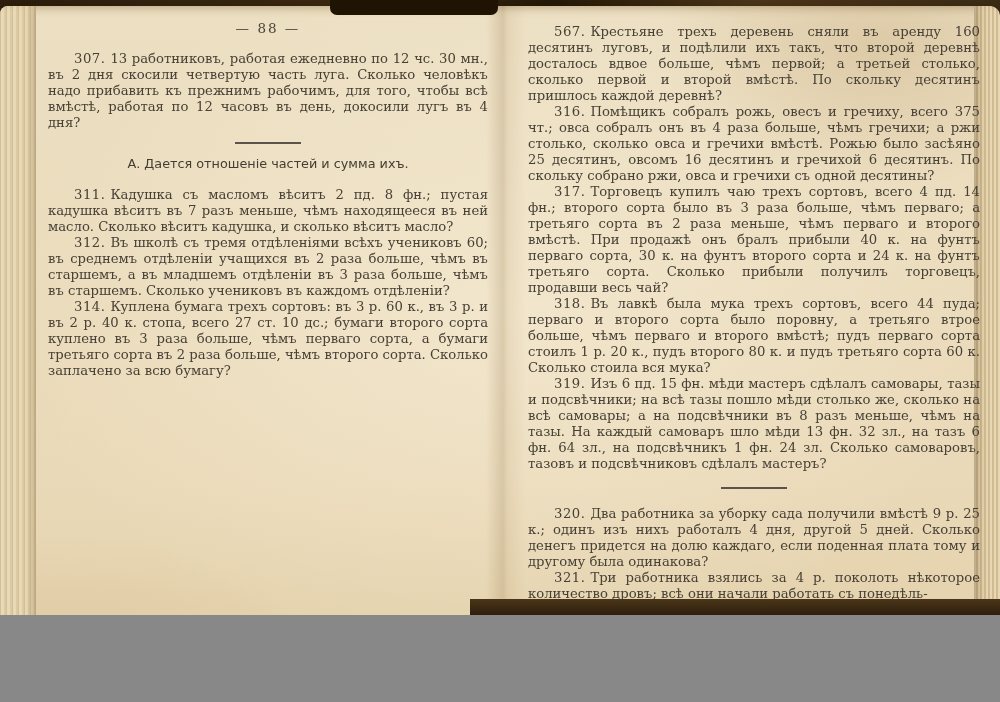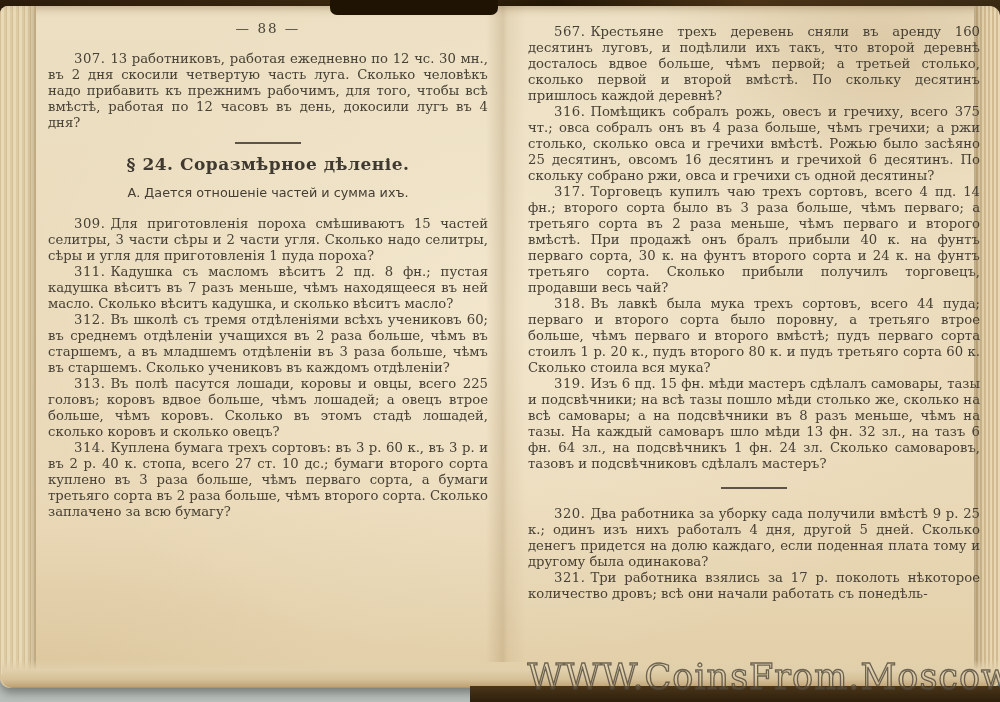--- a/index.html
+++ b/index.html
@@ -1,16 +1,16 @@
 <!DOCTYPE html>
 <html><head>
 <meta charset="utf-8">
 <style>
   html,body{margin:0;padding:0;background:#888;}
-  .scene{position:relative;width:1000px;height:702px;overflow:hidden;
+  .scene{position:relative;width:1000px;height:615px;overflow:hidden;
          background:linear-gradient(180deg,#b4bab5 0%,#b9bfba 100%);
          font-family:"DejaVu Serif","Liberation Serif",serif;}
   
   .bg-top{position:absolute;top:0;left:0;width:100%;height:22px;
           background:linear-gradient(90deg,#2c1d0c 0%,#3b2810 40%,#241806 55%,#4a3317 75%,#3a2a14 100%);}
   .bg-top-notch{position:absolute;top:0;left:330px;width:168px;height:15px;
           background:#1f1404;border-radius:0 0 7px 7px;z-index:4;}
   .bg-bottom-cover{position:absolute;bottom:0;left:470px;right:0;height:16px;
           background:linear-gradient(180deg,#4a3519,#2e1f0c);z-index:4;}
   
@@ -71,43 +71,40 @@
     <div class="gutter"></div>
 
     <div class="page page-left">
       <p class="page-header">— 88 —</p>
       <div>
 
       <p class="problem"><span class="pnum">307.</span><span>13 работниковъ, работая ежедневно по 12 чс. 30 мн., въ 2 дня скосили четвертую часть луга. Сколько человѣкъ надо прибавить къ прежнимъ рабочимъ, для того, чтобы всѣ вмѣстѣ, работая по 12 часовъ въ день, докосили лугъ въ 4 дня?</span></p>
           <div class="rule-wrap">
             <div class="rule"></div>
           </div>
-          <p class="section">§ 24. Соразмѣрное дѣленіе.</p>
           <p class="subsection">А. Дается отношеніе частей и сумма ихъ.</p>
-          <p class="problem"><span class="pnum">309.</span><span>Для приготовленія пороха смѣшиваютъ 15 частей селитры, 3 части сѣры и 2 части угля. Сколько надо селитры, сѣры и угля для приготовленія 1 пуда пороха?</span></p>
           <p class="problem"><span class="pnum">311.</span><span>Кадушка съ масломъ вѣситъ 2 пд. 8 фн.; пустая кадушка вѣситъ въ 7 разъ меньше, чѣмъ находящееся въ ней масло. Сколько вѣситъ кадушка, и сколько вѣситъ масло?</span></p>
           <p class="problem"><span class="pnum">312.</span><span>Въ школѣ съ тремя отдѣленіями всѣхъ учениковъ 60; въ среднемъ отдѣленіи учащихся въ 2 раза больше, чѣмъ въ старшемъ, а въ младшемъ отдѣленіи въ 3 раза больше, чѣмъ въ старшемъ. Сколько учениковъ въ каждомъ отдѣленіи?</span></p>
-          <p class="problem"><span class="pnum">313.</span><span>Въ полѣ пасутся лошади, коровы и овцы, всего 225 головъ; коровъ вдвое больше, чѣмъ лошадей; а овецъ втрое больше, чѣмъ коровъ. Сколько въ этомъ стадѣ лошадей, сколько коровъ и сколько овецъ?</span></p>
           <p class="problem"><span class="pnum">314.</span><span>Куплена бумага трехъ сортовъ: въ 3 р. 60 к., въ 3 р. и въ 2 р. 40 к. стопа, всего 27 ст. 10 дс.; бумаги второго сорта куплено въ 3 раза больше, чѣмъ перваго сорта, а бумаги третьяго сорта въ 2 раза больше, чѣмъ второго сорта. Сколько заплачено за всю бумагу?</span></p>
         </div>
     </div>
 
     <div class="page page-right">
       <div>
 
       <p class="problem"><span class="pnum">567.</span><span>Крестьяне трехъ деревень сняли въ аренду 160 десятинъ луговъ, и подѣлили ихъ такъ, что второй деревнѣ досталось вдвое больше, чѣмъ первой; а третьей столько, сколько первой и второй вмѣстѣ. По скольку десятинъ пришлось каждой деревнѣ?</span></p>
           <p class="problem"><span class="pnum">316.</span><span>Помѣщикъ собралъ рожь, овесъ и гречиху, всего 375 чт.; овса собралъ онъ въ 4 раза больше, чѣмъ гречихи; а ржи столько, сколько овса и гречихи вмѣстѣ. Рожью было засѣяно 25 десятинъ, овсомъ 16 десятинъ и гречихой 6 десятинъ. По скольку собрано ржи, овса и гречихи съ одной десятины?</span></p>
           <p class="problem"><span class="pnum">317.</span><span>Торговецъ купилъ чаю трехъ сортовъ, всего 4 пд. 14 фн.; второго сорта было въ 3 раза больше, чѣмъ перваго; а третьяго сорта въ 2 раза меньше, чѣмъ перваго и второго вмѣстѣ. При продажѣ онъ бралъ прибыли 40 к. на фунтъ перваго сорта, 30 к. на фунтъ второго сорта и 24 к. на фунтъ третьяго сорта. Сколько прибыли получилъ торговецъ, продавши весь чай?</span></p>
           <p class="problem"><span class="pnum">318.</span><span>Въ лавкѣ была мука трехъ сортовъ, всего 44 пуда; перваго и второго сорта было поровну, а третьяго втрое больше, чѣмъ перваго и второго вмѣстѣ; пудъ перваго сорта стоилъ 1 р. 20 к., пудъ второго 80 к. и пудъ третьяго сорта 60 к. Сколько стоила вся мука?</span></p>
           <p class="problem"><span class="pnum">319.</span><span>Изъ 6 пд. 15 фн. мѣди мастеръ сдѣлалъ самовары, тазы и подсвѣчники; на всѣ тазы пошло мѣди столько же, сколько на всѣ самовары; а на подсвѣчники въ 8 разъ меньше, чѣмъ на тазы. На каждый самоваръ шло мѣди 13 фн. 32 зл., на тазъ 6 фн. 64 зл., на подсвѣчникъ 1 фн. 24 зл. Сколько самоваровъ, тазовъ и подсвѣчниковъ сдѣлалъ мастеръ?</span></p>
           <div class="rule-wrap rwrap-right">
             <div class="rule"></div>
           </div>
           <p class="problem"><span class="pnum">320.</span><span>Два работника за уборку сада получили вмѣстѣ 9 р. 25 к.; одинъ изъ нихъ работалъ 4 дня, другой 5 дней. Сколько денегъ придется на долю каждаго, если поденная плата тому и другому была одинакова?</span></p>
-          <p class="problem"><span class="pnum">321.</span><span>Три работника взялись за 17 р. поколоть нѣкоторое количество дровъ; всѣ они начали работать съ понедѣль-</span></p>
+          <p class="problem"><span class="pnum">321.</span><span>Три работника взялись за 4 р. поколоть нѣкоторое количество дровъ; всѣ они начали работать съ понедѣль-</span></p>
         </div>
     </div>
 
     <div class="watermark">
       <div class="wm2">WWW.CoinsFrom.Moscow</div>
     </div>
   </div>
 
   <div class="bg-top-notch"></div>
 </div>

